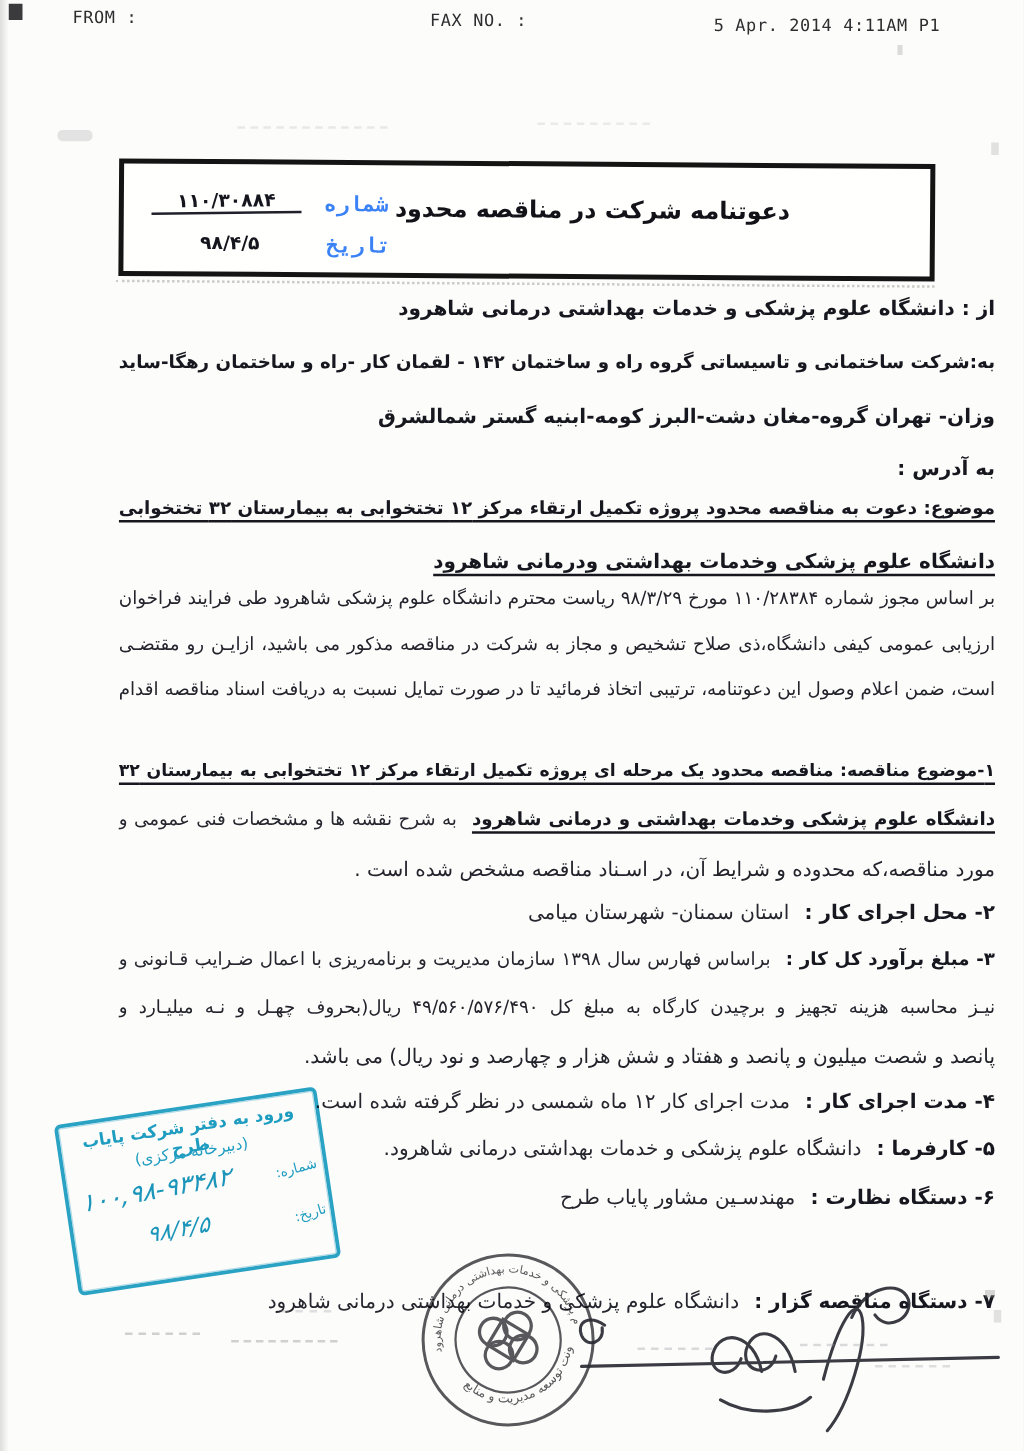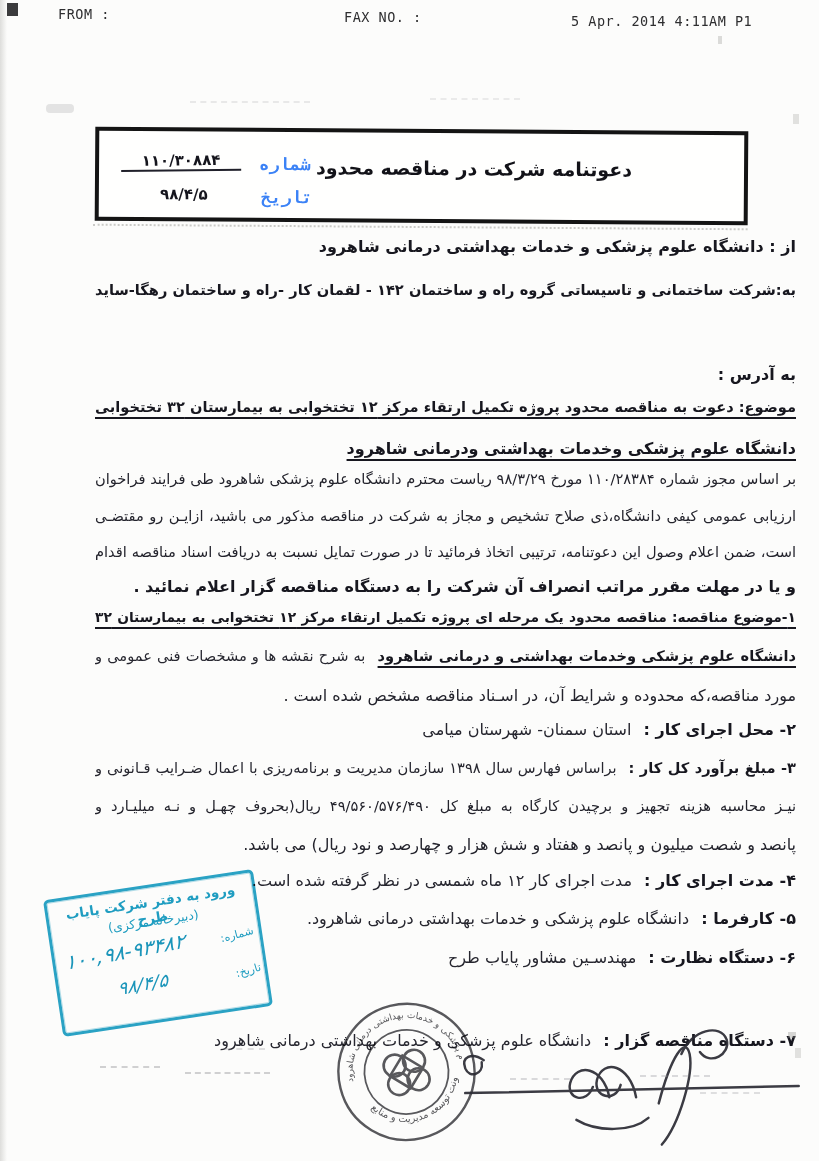--- a/index.html
+++ b/index.html
@@ -76,29 +76,29 @@
   <div class="titlebox">
     <div class="tb-title">دعوتنامه شرکت در مناقصه محدود</div>
     <div class="tb-lbl" id="tb-num-l">شماره</div>
     <div class="tb-val" id="tb-num-v">۱۱۰/۳۰۸۸۴</div>
     <div class="tb-lbl" id="tb-dat-l">تاریخ</div>
     <div class="tb-val" id="tb-dat-v">۹۸/۴/۵</div>
   </div>
 
   <div class="line b" style="top:234px;margin-left:28px;">از : دانشگاه علوم پزشکی و خدمات بهداشتی درمانی شاهرود</div>
   <div class="line b just" style="top:277px;">به:شرکت ساختمانی و تاسیساتی گروه راه و ساختمان ۱۴۲ - لقمان کار -راه و ساختمان رهگا-ساید بتن-ایران رامپ-</div>
+  <div class="line b" style="top:320px;">وزان- تهران گروه-مغان دشت-البرز کومه-ابنیه گستر شمالشرق</div>
   <div class="line b" style="top:362px;">به آدرس :</div>
 
   <div class="line b just u" style="top:394px;">موضوع: دعوت به مناقصه محدود پروژه تکمیل ارتقاء مرکز ۱۲ تختخوابی به بیمارستان ۳۲ تختخوابی امــام رضــا(ع) میــامی</div>
   <div class="line b u" style="top:436px;">دانشگاه علوم پزشکی وخدمات بهداشتی ودرمانی شاهرود</div>
 
   <div class="line just" style="top:466px;">بر اساس مجوز شماره ۱۱۰/۲۸۳۸۴ مورخ ۹۸/۳/۲۹ ریاست محترم دانشگاه علوم پزشکی شاهرود طی فرایند فراخوان</div>
   <div class="line just" style="top:503px;">ارزیابی عمومی کیفی دانشگاه،ذی صلاح تشخیص و مجاز به شرکت در مناقصه مذکور می باشید، ازایـن رو مقتضـی</div>
   <div class="line just" style="top:539px;">است، ضمن اعلام وصول این دعوتنامه، ترتیبی اتخاذ فرمائید تا در صورت تمایل نسبت به دریافت اسناد مناقصه اقدام</div>
-  <div class="line b" style="top:574px;">و یا در مهلت مقرر مراتب انصراف آن شرکت را به دستگاه مناقصه گزار اعلام نمائید .</div>
 
   <div class="line b just u" style="top:604px;font-size:13.8px;">۱-موضوع مناقصه: مناقصه محدود یک مرحله ای پروژه تکمیل ارتقاء مرکز ۱۲ تختخوابی به بیمارستان ۳۲ تختخوابی امام رضا(ع) میامی</div>
   <div class="line just" style="top:643px;">
     <span class="b u">دانشگاه علوم پزشکی وخدمات بهداشتی و درمانی شاهرود</span>
     <span class="val">به شرح نقشه ها و مشخصات فنی عمومی و خصوصی منضم و پروژه</span>
   </div>
   <div class="line" style="top:683px;">مورد مناقصه،که محدوده و شرایط آن، در اسـناد مناقصه مشخص شده است .</div>
 
   <div class="line" style="top:717px;">
     <span class="b">۲- محل اجرای کار :</span>

